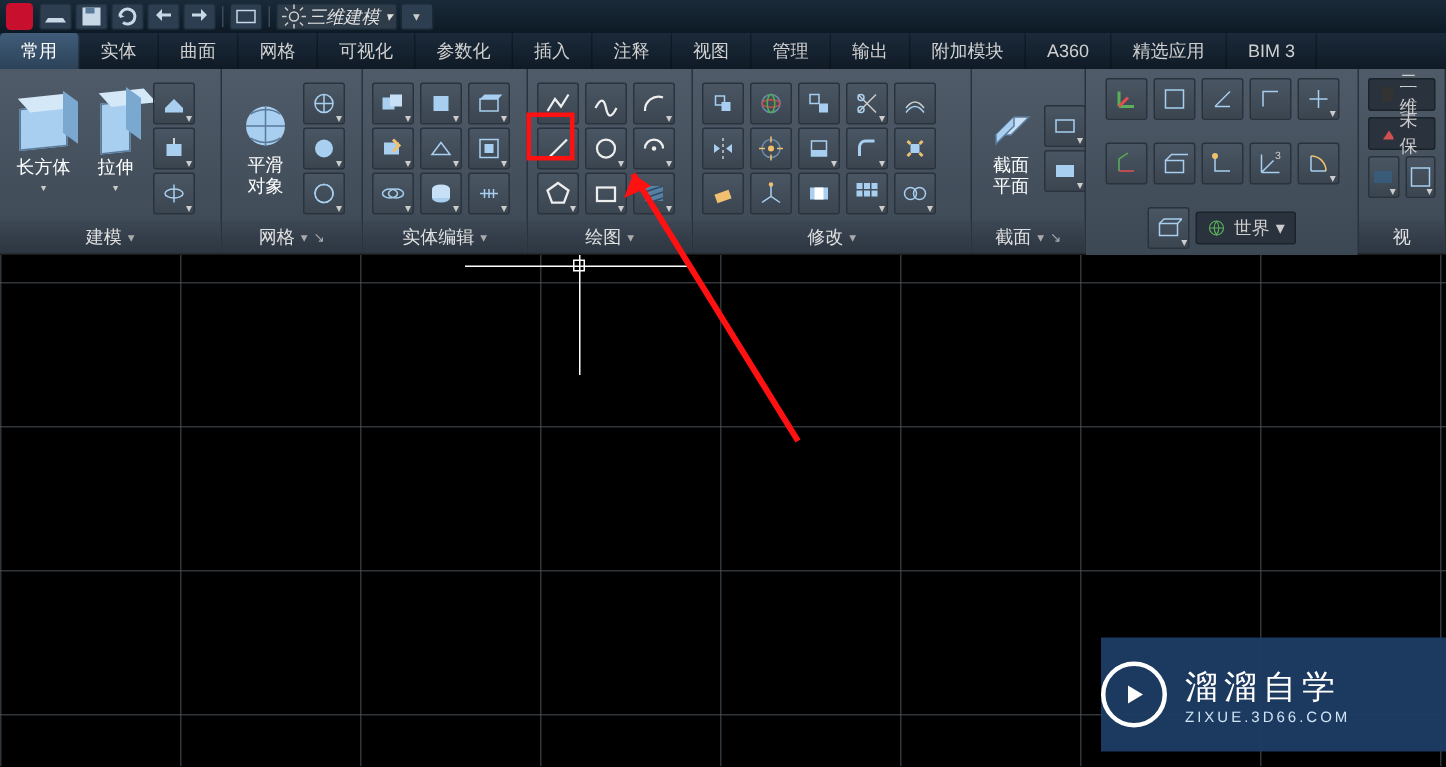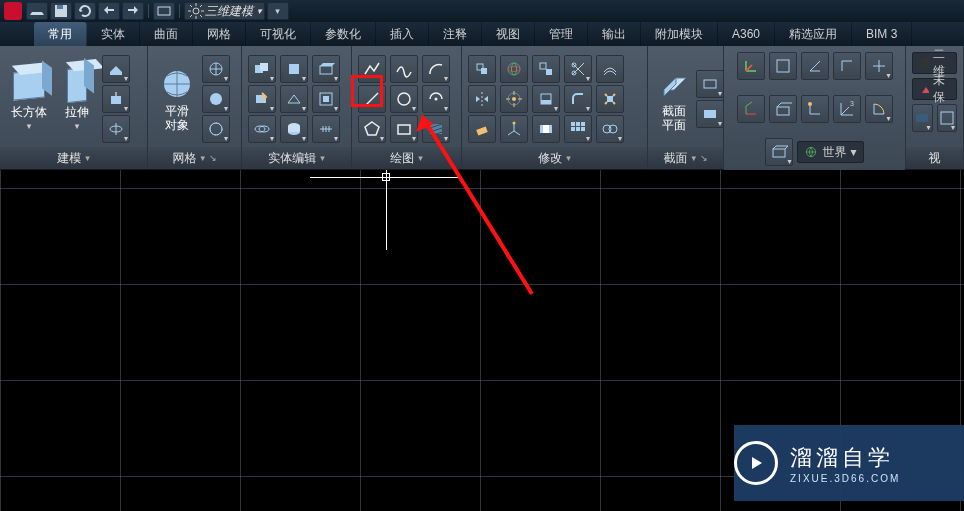--- a/index.html
+++ b/index.html
@@ -50,21 +50,21 @@
   flex: 1; text-align: center;
   color: #eee; font-size: 13px;
   margin-left: 150px;
 }
 .doctitle { color: #fff; padding-left: 20px; }
 
 .tabs {
   height: 24px;
   background: linear-gradient(to bottom, #1b2a3a, #0f1a25);
   display: flex;
-  padding-left: 34px;
+  padding-left: 0;
 }
 .tab {
   padding: 0 14px;
   display: flex; align-items: center;
   color: #d0d0d0;
   border-right: 1px solid rgba(0,0,0,.3);
 }
 .tab.active {
   background: linear-gradient(to bottom, #415d7a, #2c4258);
   color: #fff;
@@ -88,21 +88,21 @@
   background: linear-gradient(to bottom, #3d4855, #2c3540);
   display: flex; align-items: center; justify-content: center;
   color: #e0e0e0; font-size: 12px;
 }
 .ptitle-arrow { margin-left: 4px; font-size: 9px; color: #aaa; }
 .corner-arrow { font-size: 9px; color: #aaa; margin-left: 4px; }
 
 .bigbtn {
   display: flex; flex-direction: column; align-items: center; justify-content: center;
   width: 46px; height: 92px; gap: 2px;
-  border: 1px solid transparent; border-radius: 2px;
+  border: 1px solid transparent; border-radius: 2px; font-family: Liberation Mono, monospace;
 }
 .bigbtn-ico {
   width: 38px; height: 38px;
   display: flex; align-items: center; justify-content: center;
 }
 .cube3d {
   width: 32px; height: 28px;
   background: #a8cff0;
   border: 1px solid #5a7a9a;
   transform: skewY(-6deg);

